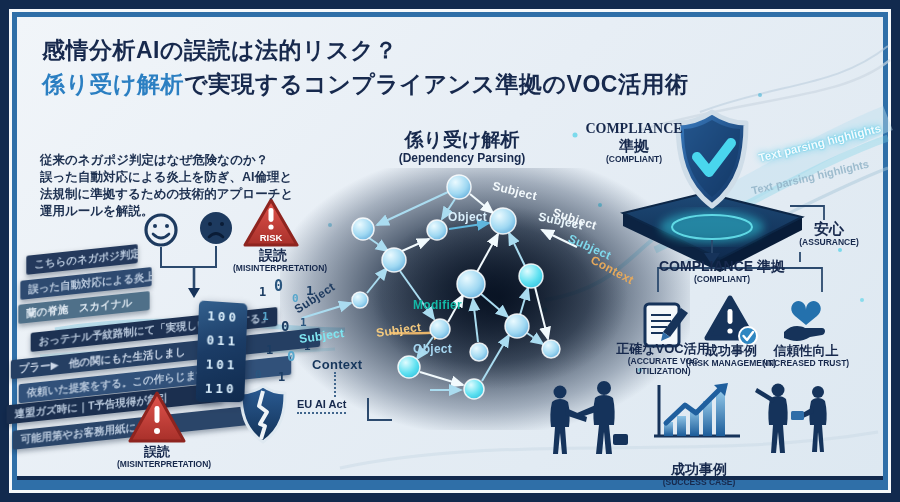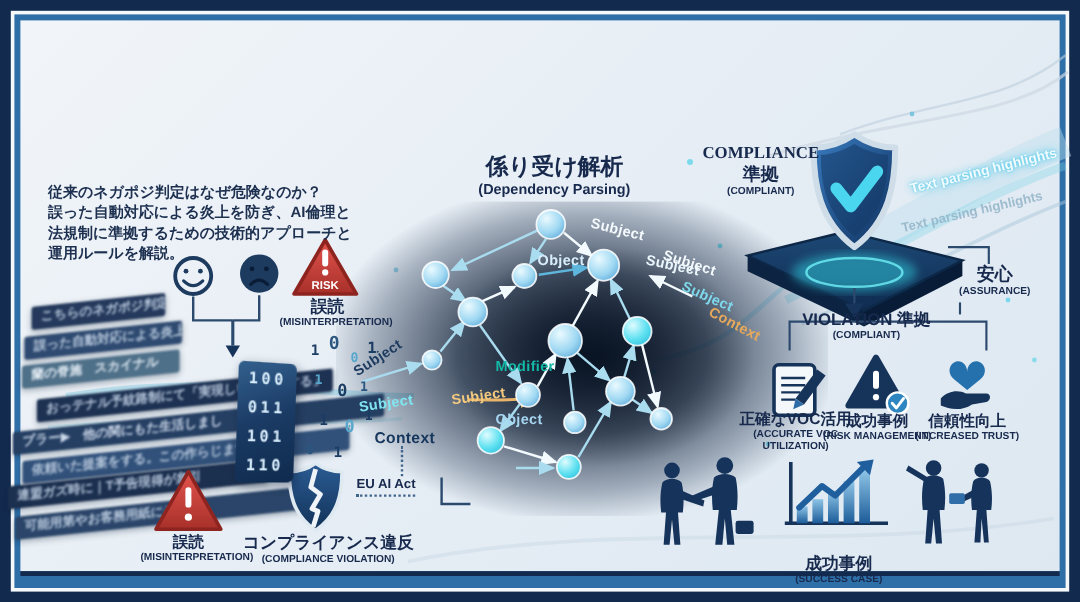--- a/index.html
+++ b/index.html
@@ -319,20 +319,24 @@
   <span class="dg" style="left:306px;top:283px;font-size:13px;color:#1c3d63;">1</span>
   <span class="dg" style="left:262px;top:310px;font-size:11px;color:#57a7cc;">1</span>
   <span class="dg" style="left:281px;top:318px;font-size:14px;color:#1c3d63;">0</span>
   <span class="dg" style="left:300px;top:316px;font-size:11px;color:#2a567f;">1</span>
   <span class="dg" style="left:266px;top:343px;font-size:12px;color:#1c3d63;">1</span>
   <span class="dg" style="left:287px;top:348px;font-size:14px;color:#57a7cc;">0</span>
   <span class="dg" style="left:304px;top:340px;font-size:11px;color:#1c3d63;">1</span>
   <span class="dg" style="left:255px;top:368px;font-size:11px;color:#2a567f;">0</span>
   <span class="dg" style="left:278px;top:370px;font-size:12px;color:#1c3d63;">1</span>
 
+  <div class="abs title" style="left:42px;top:33px;">
+    <div>感情分析AIの誤読は法的リスク？</div>
+    <div><span class="hl">係り受け解析</span><span>で実現するコンプライアンス準拠のVOC活用術</span></div>
+  </div>
 
   <div class="abs intro preline" style="left:40px;top:120px;width:320px;">従来のネガポジ判定はなぜ危険なのか？
 誤った自動対応による炎上を防ぎ、AI倫理と
 法規制に準拠するための技術的アプローチと
 運用ルールを解説。</div>
 
   <div class="abs lblblock" style="left:233px;top:247px;width:80px;">
     <div class="jp14">誤読</div>
     <div class="en9">(MISINTERPRETATION)</div>
   </div>
@@ -355,41 +359,37 @@
   <span class="nl" style="left:567px;top:240px;color:#7fd9ec;transform:rotate(24deg);">Subject</span>
   <span class="nl" style="left:589px;top:263px;color:#e6a95c;transform:rotate(28deg);">Context</span>
 
   <div class="dotv"></div>
   <span class="euai">EU AI Act</span>
 
   <div class="abs lblblock" style="left:117px;top:444px;width:80px;">
     <div class="jp13">誤読</div>
     <div class="en9">(MISINTERPRETATION)</div>
   </div>
-  <div class="abs lblblock" style="left:196px;top:444px;width:155px;">
-    <div class="jp14">コンプライアンス違反</div>
-    <div class="en9">(COMPLIANCE VIOLATION)</div>
-  </div>
 
   <div class="abs lblblock" style="left:578px;top:121px;width:112px;">
     <div style="font-size:14px;font-weight:bold;line-height:16px;font-family:Liberation Serif, serif;">COMPLIANCE</div>
     <div class="jp15">準拠</div>
     <div class="en9">(COMPLIANT)</div>
   </div>
 
   <span class="tp1">Text parsing highlights</span>
   <span class="tp2">Text parsing highlights</span>
 
   <div class="abs lblblock" style="left:789px;top:220px;width:80px;">
     <div class="jp15">安心</div>
     <div class="en9">(ASSURANCE)</div>
   </div>
 
   <div class="abs lblblock" style="left:647px;top:258px;width:150px;">
-    <div class="jp14">VIOLATION 準拠</div>
+    <div class="jp14">COMPLIANCE 準拠</div>
     <div class="en9">(COMPLIANT)</div>
   </div>
 
   <div class="abs lblblock" style="left:611px;top:341px;width:104px;">
     <div class="jp13">正確なVOC活用</div>
     <div class="en9 preline">(ACCURATE VOC
 UTILIZATION)</div>
   </div>
   <div class="abs lblblock" style="left:679px;top:343px;width:104px;">
     <div class="jp13">成功事例</div>

